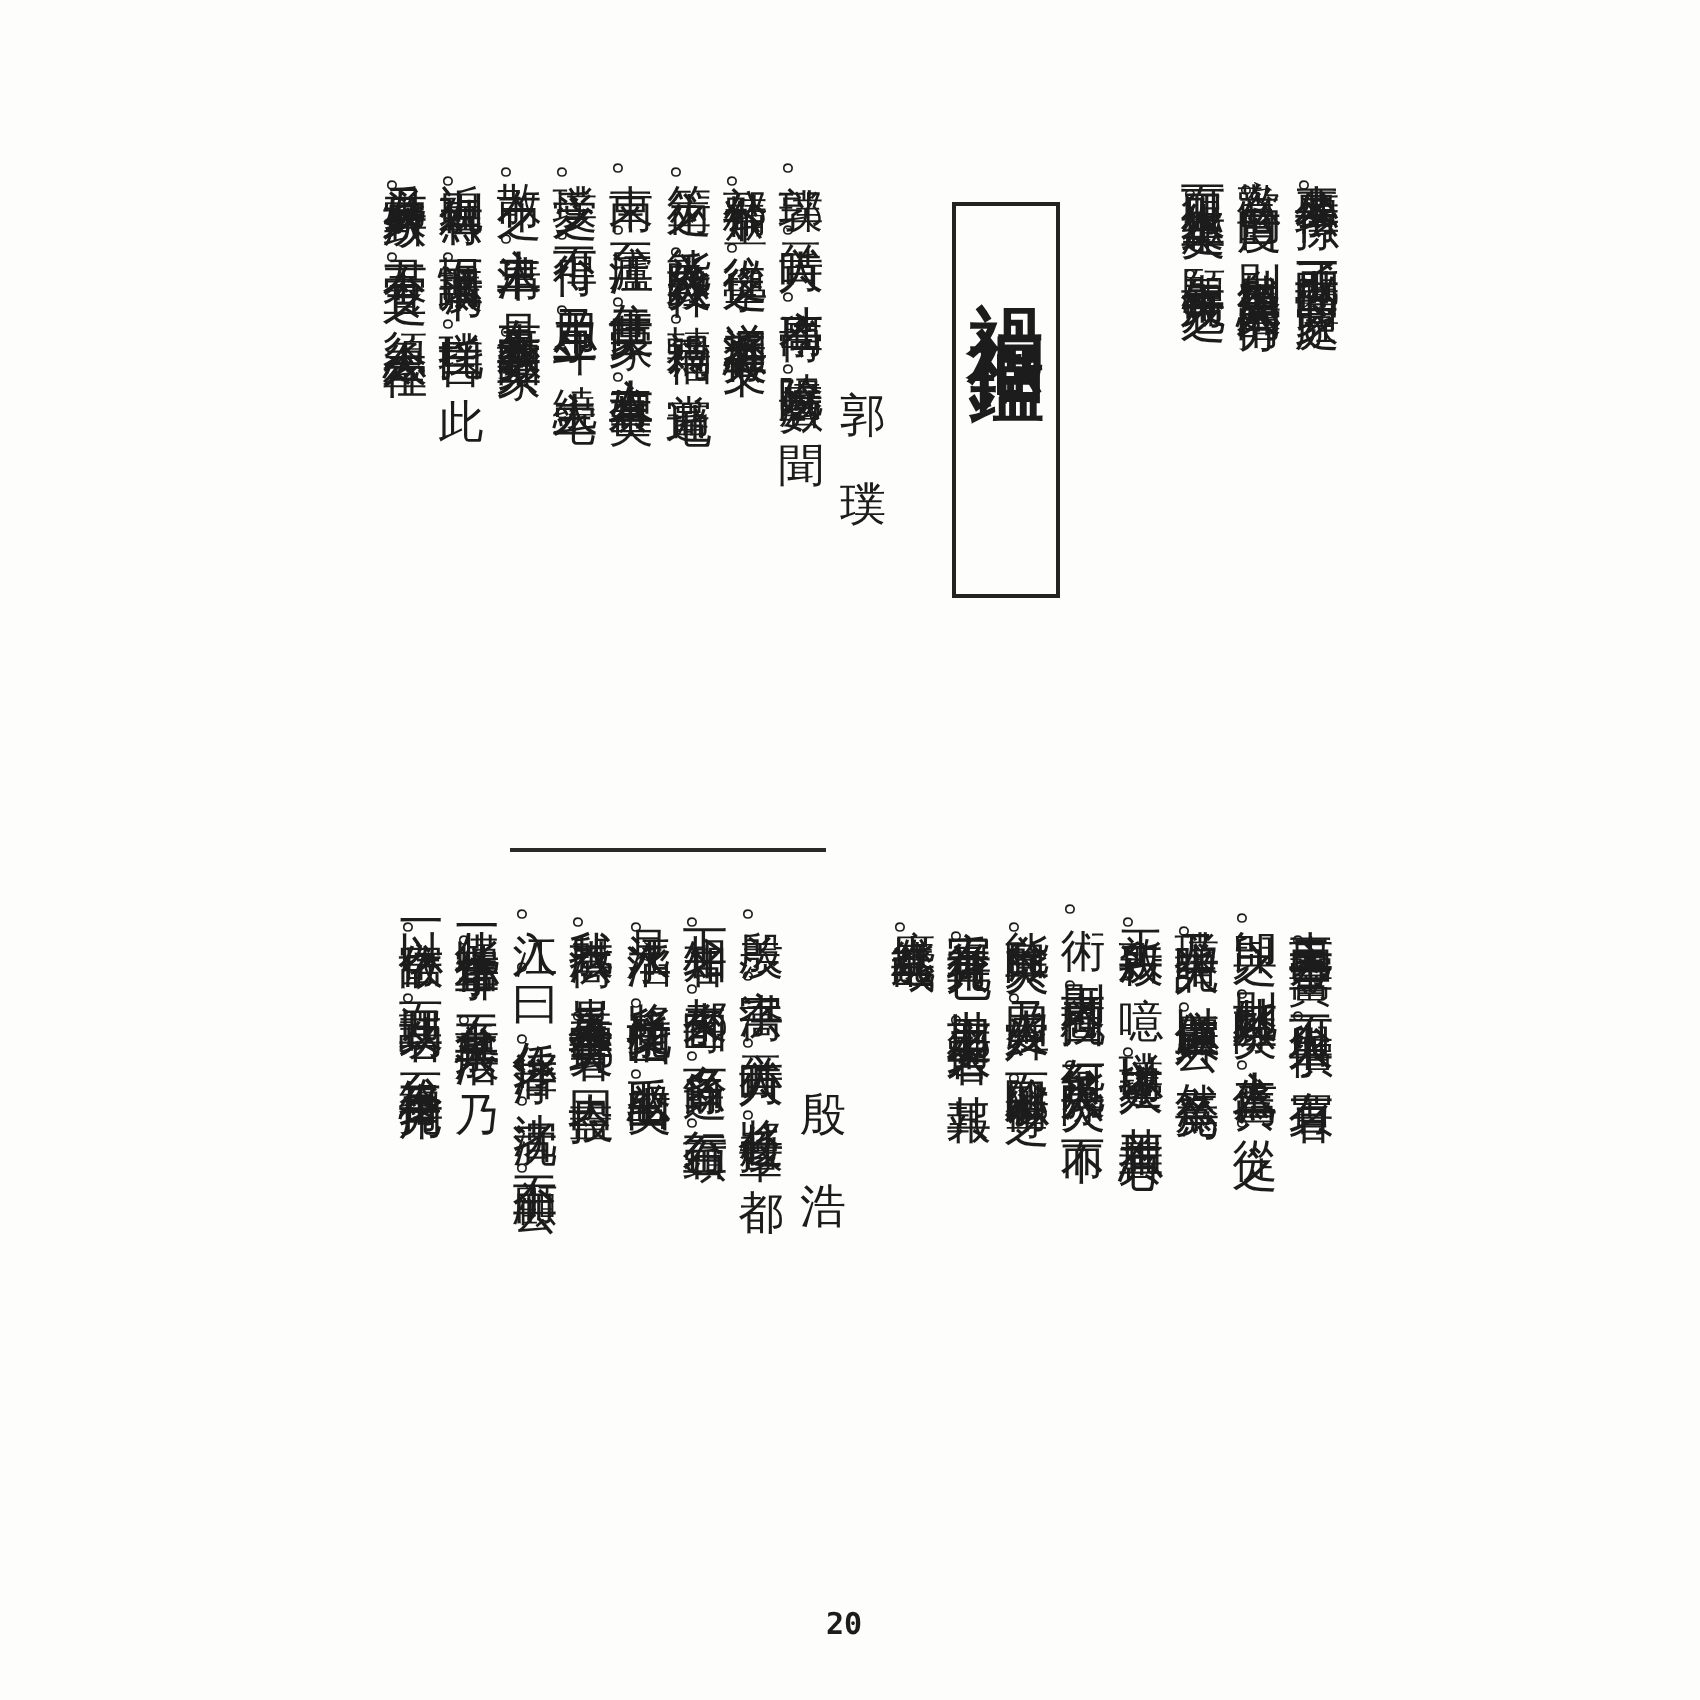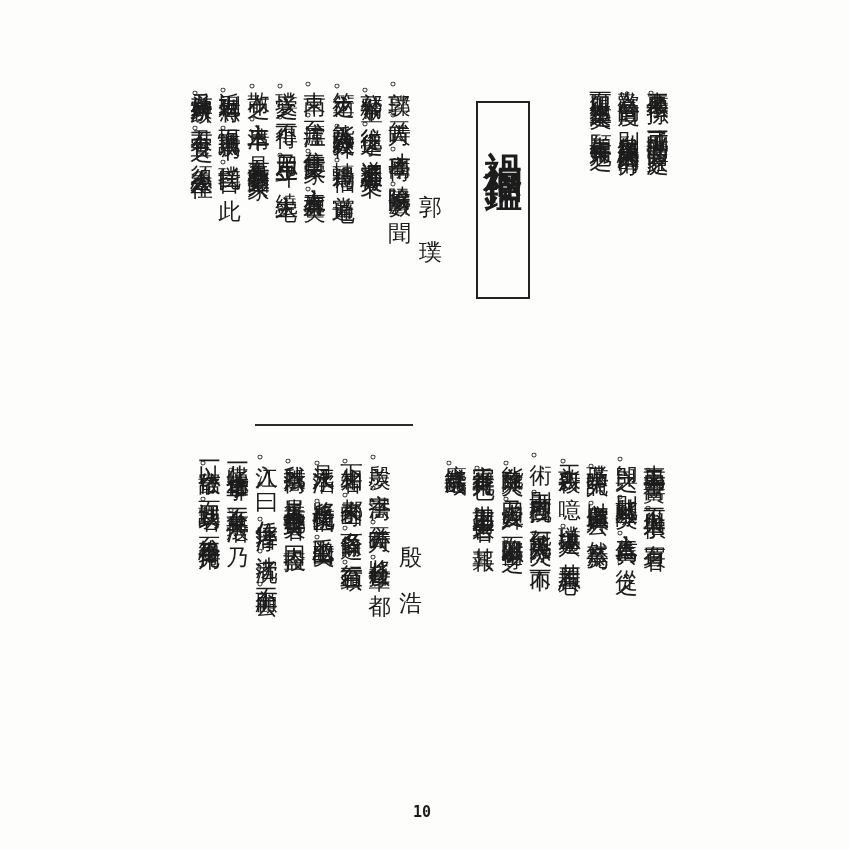--- a/index.html
+++ b/index.html
@@ -55,14 +55,14 @@
   <div class="heading" style="left:398px;top:527px;">殷　　浩</div>
 
   <div class="col" style="left:367px;top:447px;">殷羨。字洪喬。亦晉時人。將赴任豫章。都</div>
   <div class="col" style="left:339px;top:447px;">下相知者。都來寄函。多百餘通。行至石頭。</div>
   <div class="col" style="left:311px;top:447px;">見江水滔々。將所受托信函。悉取出笑曰。</div>
   <div class="col" style="left:282px;top:447px;">我殷洪喬。豈是爲人作寄書郵夫者。因盡投</div>
   <div class="col" style="left:254px;top:447px;">入江。曰。任你浮者浮。沈者沈。不顧而去。</div>
   <div class="col" style="left:225px;top:447px;">此僅一寄信小事耳。不意至其子殷浩。乃</div>
   <div class="col" style="left:197px;top:447px;">以一寄信故。而誤其功名。至終身不得見用</div>
 
-  <div class="pagenum">10</div>
+  <div class="pagenum">20</div>
 </div>
 
 </body></html>

